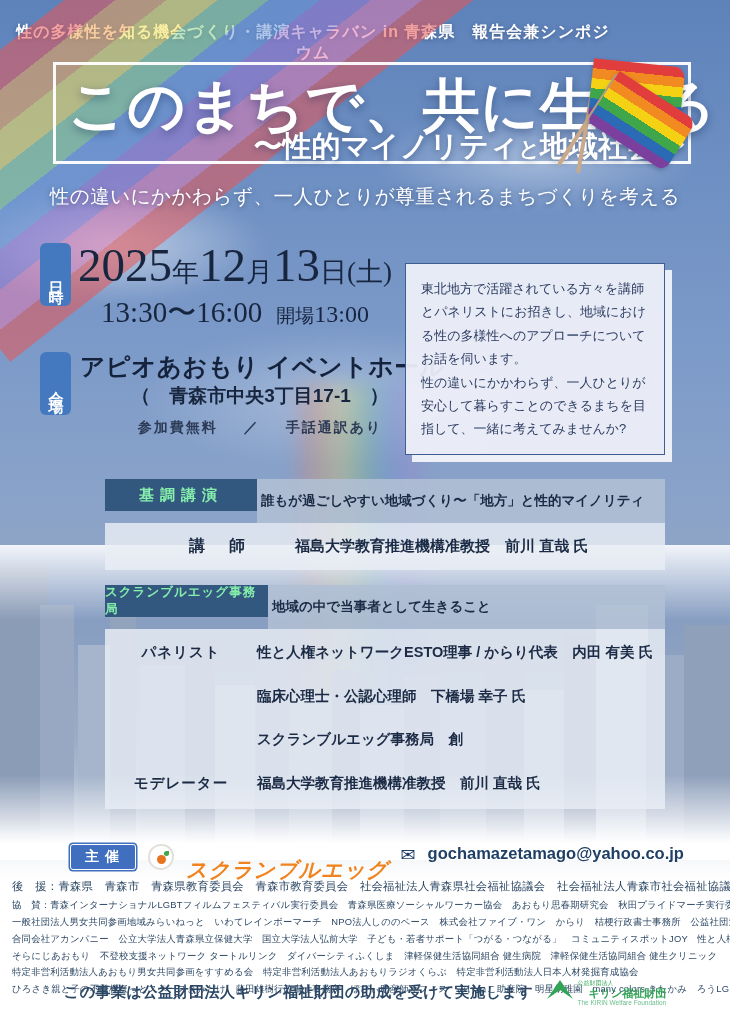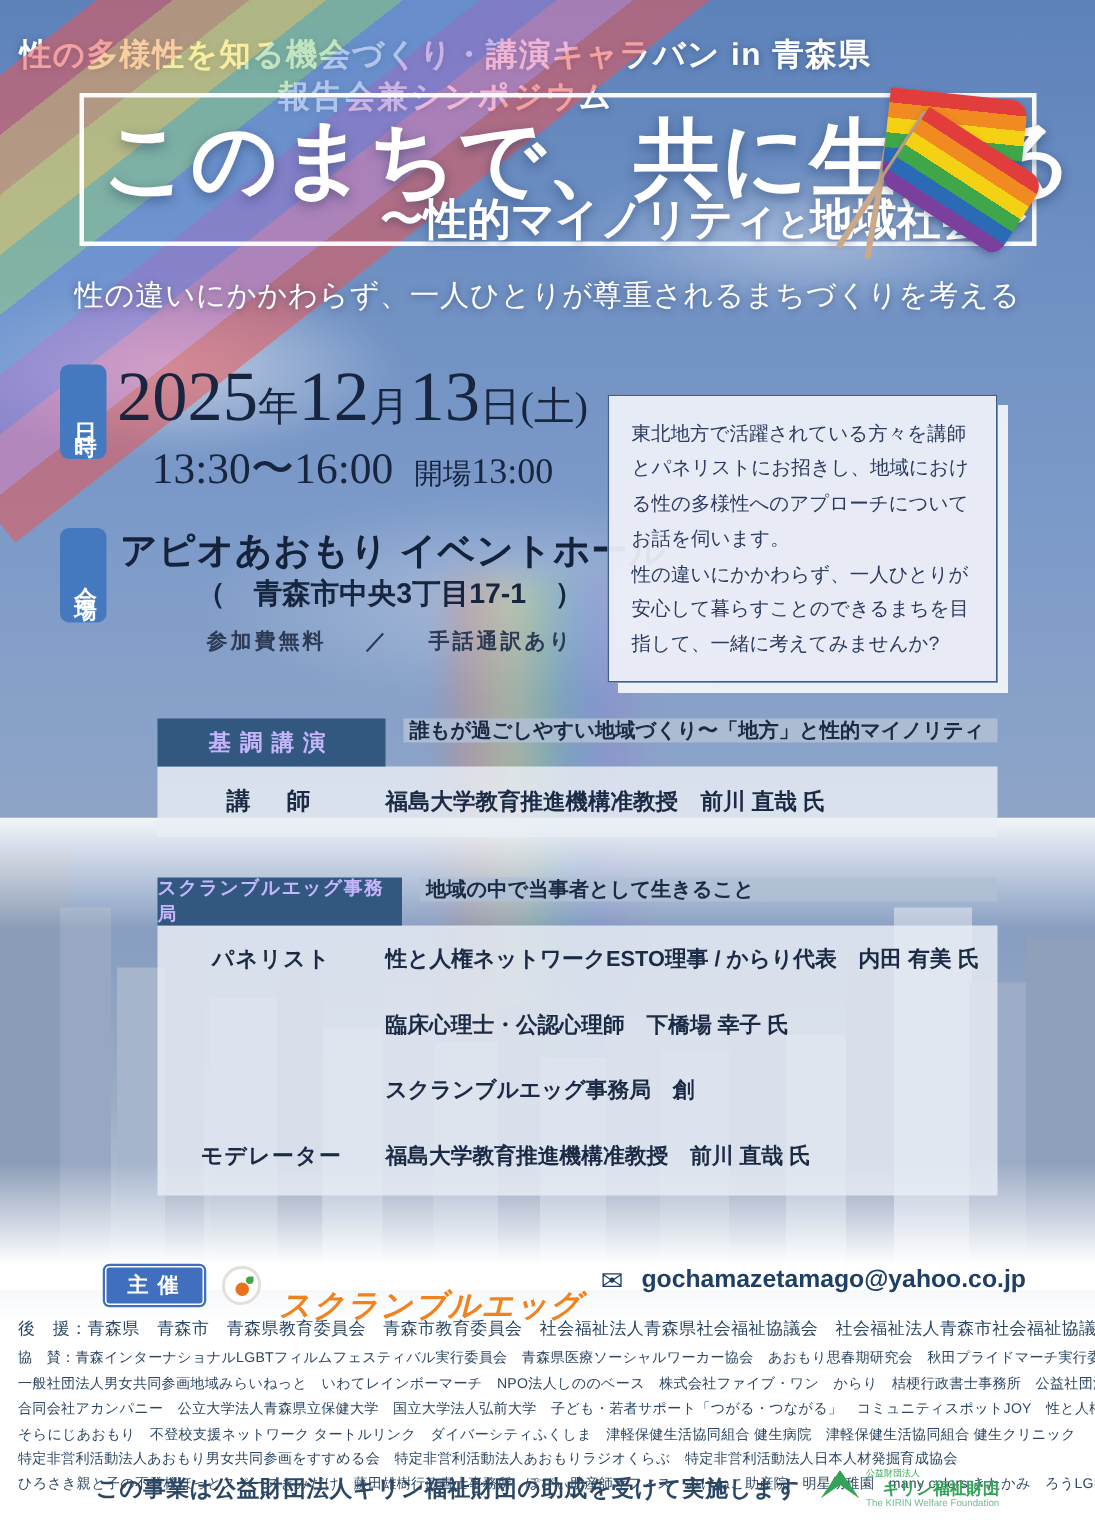--- a/index.html
+++ b/index.html
@@ -15,22 +15,22 @@
   .cloud.c2 { left:370px; top:110px; width:330px; height:100px; opacity:.7; }
   .cloud.c3 { left:130px; top:330px; width:420px; height:140px; opacity:.55; }
   .rainbow-bg { position:absolute; left:300px; top:385px; width:120px; height:375px;
     background:linear-gradient(90deg,#e86a6a 0%,#f2a452 18%,#f2df57 36%,#6fbf74 54%,#5e8fd6 72%,#9a77cf 90%);
     filter:blur(10px); opacity:.30; }
   .city { position:absolute; left:0; top:545px; width:730px; height:302px; }
   .city-fade { position:absolute; left:0; top:775px; width:730px; height:85px;
     background:linear-gradient(180deg, rgba(255,255,255,0) 0%, #ffffff 80%); }
 
   
-  .top-line { position:absolute; left:0; top:22px; width:594px; text-align:center;
-    color:#fff; font-size:21px; font-weight:bold; letter-spacing:1px;
+  .top-line { position:absolute; left:16px; top:22px; width:594px; text-align:center;
+    color:#fff; font-size:16px; font-weight:bold; letter-spacing:1px;
     text-shadow:0 1px 4px rgba(30,50,90,.5); }
   .stripes { position:absolute; left:-130px; top:-45px; width:590px; height:252px;
     transform:rotate(-38deg); opacity:.55;
     background:linear-gradient(180deg,
       #e85555 0 12.5%, #f починok 0 0) ; }
   
   .title-box { position:absolute; left:53px; top:62px; width:638px; height:102px;
     border:3px solid rgba(255,255,255,.95); }
   .title-main { position:absolute; left:68px; top:68px; width:560px;
     color:#fff; font-size:57px; font-weight:bold; letter-spacing:1px; white-space:nowrap;
@@ -83,30 +83,30 @@
   .info-box { position:absolute; left:405px; top:263px; width:260px; min-height:158px;
     background:rgba(240,241,250,.93); border:1.5px solid #3d5e92;
     box-shadow:7px 7px 0 rgba(255,255,255,.85); padding:13px 15px; }
   .info-box p { color:#2c3c60; font-size:13px; line-height:1.8; }
 
   
   .section { position:absolute; left:105px; width:560px; }
   .sec-keynote { top:479px; }
   .sec-panel { top:585px; }
   .sec-header { display:flex; }
-  .sec-label { width:152px; height:32px; background:#33587f; color:#c4b5fd;
+  .sec-label { width:152px; height:32px; background:#33587f; color:#86efac;
     display:flex; align-items:center; justify-content:center; font-weight:bold; }
   .sec-keynote .sec-label { font-size:15px; letter-spacing:6px; }
   .sec-panel .sec-label { width:163px; font-size:12.5px; letter-spacing:1px; }
-  .sec-title { flex:1; height:16px; background:rgba(176,191,212,.88);
+  .sec-title { flex:1; height:44px; background:rgba(176,191,212,.88);
     display:flex; align-items:center; padding-left:4px;
-    color:#1c2b45; font-size:13.5px; font-weight:bold; white-space:nowrap;margin-left:12px; }
+    color:#1c2b45; font-size:13.5px; font-weight:bold; white-space:nowrap; }
   .sec-body { background:rgba(233,238,245,.82); }
   .sec-keynote .sec-body { height:47px; display:flex; align-items:center; }
-  .kn-label { width:152px; text-align:center; color:#1c2b45; font-size:16px; font-weight:bold; letter-spacing:4px; }
+  .kn-label { width:152px; text-align:center; color:#1c2b45; font-size:16px; font-weight:bold; letter-spacing:4px;margin-left:38px; }
   .kn-text { color:#1c2b45; font-size:15px; font-weight:bold; }
   .sec-panel .sec-body { padding:10px 0 12px 0; display:grid; grid-template-columns:152px 1fr; row-gap:16px; }
   .pn-label { text-align:center; color:#1c2b45; font-size:14.5px; font-weight:bold; letter-spacing:1px; line-height:1.9; }
   .pn-text { color:#1c2b45; font-size:14.5px; font-weight:bold; line-height:1.9; white-space:nowrap; }
 
   
   .org-row { position:absolute; left:12px; top:844px; width:730px; display:flex;
     align-items:flex-start; justify-content:center; gap:12px; }
   .org-badge { background:#3f6fbe; color:#fff; font-size:14px; font-weight:bold;
     letter-spacing:6px; padding:3px 10px 3px 14px; border:1.5px solid #fff;

